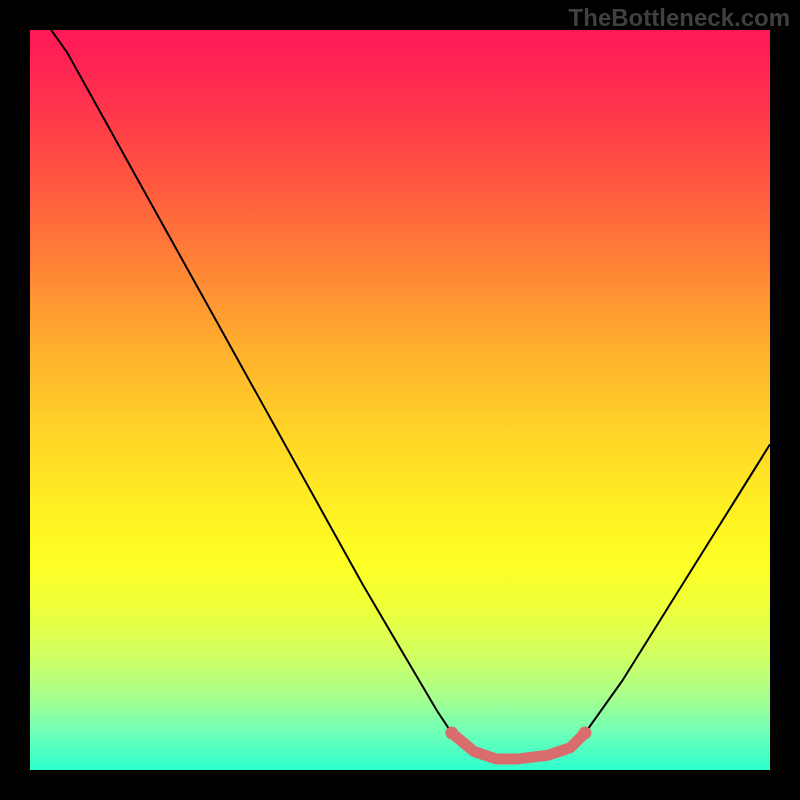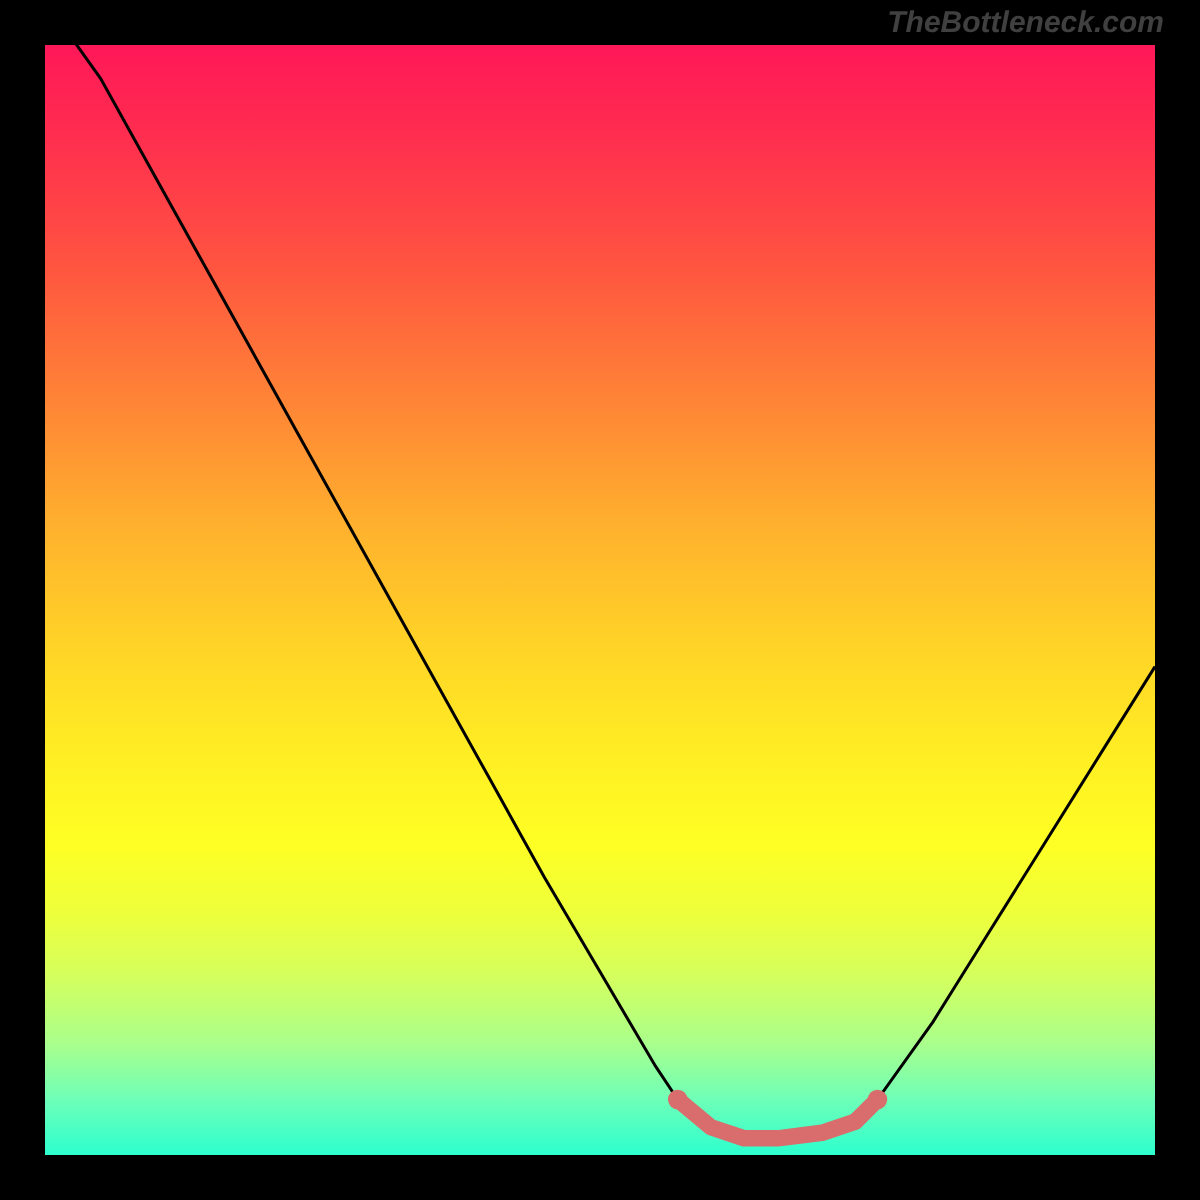--- a/index.html
+++ b/index.html
@@ -7,26 +7,25 @@
     width: 800px;
     height: 800px;
     background: #000;
     position: relative;
     font-family: Arial, sans-serif;
     overflow: hidden;
   }
   .watermark {
     position: absolute;
     top: 4px;
-    right: 24px;
+    right: 10px;
     color: #404040;
-    font-size: 20px;
+    font-size: 24px;
     font-weight: bold;
     z-index: 10;
-    font-style: italic;
   }
   .plot-area {
     position: absolute;
     left: 30px;
     top: 30px;
     width: 740px;
     height: 740px;
     background: linear-gradient(to bottom,
       #ff1858 0%,
       #ff2d4f 8%,

